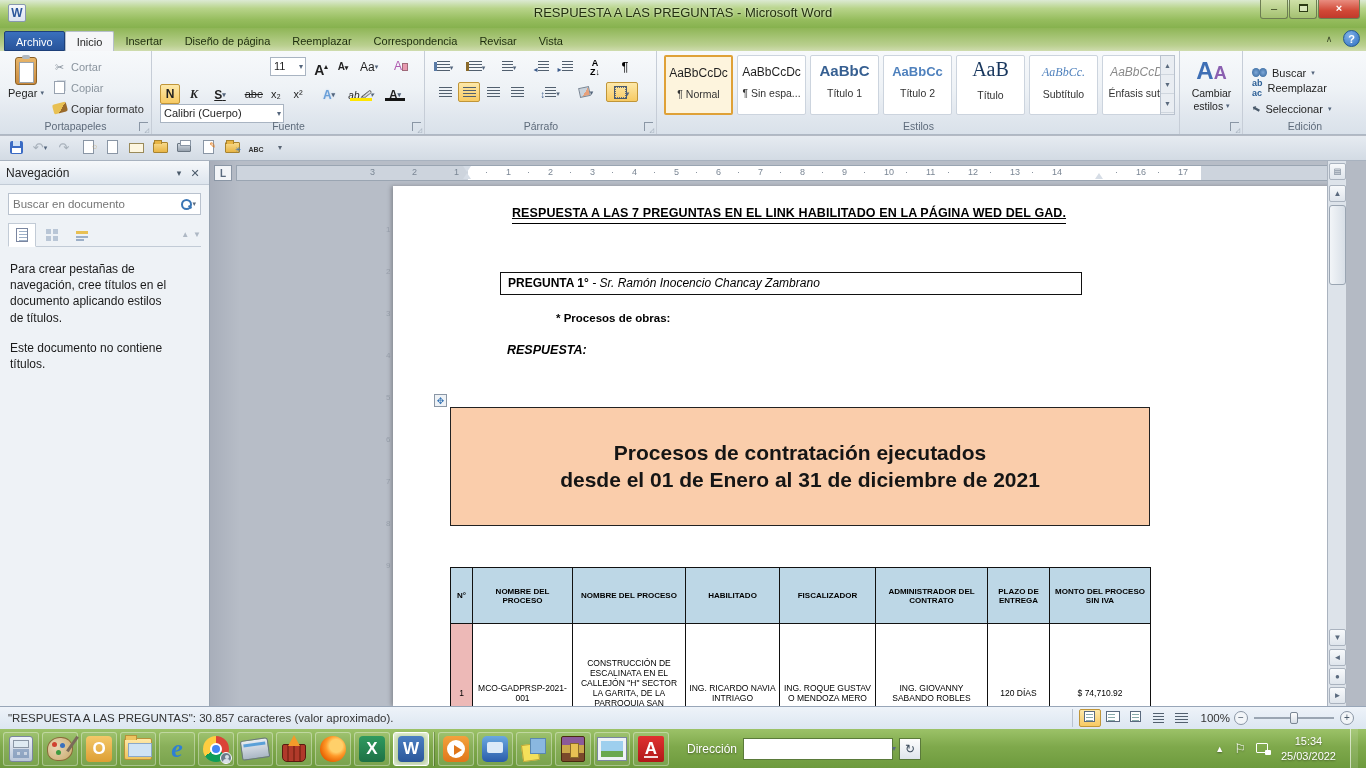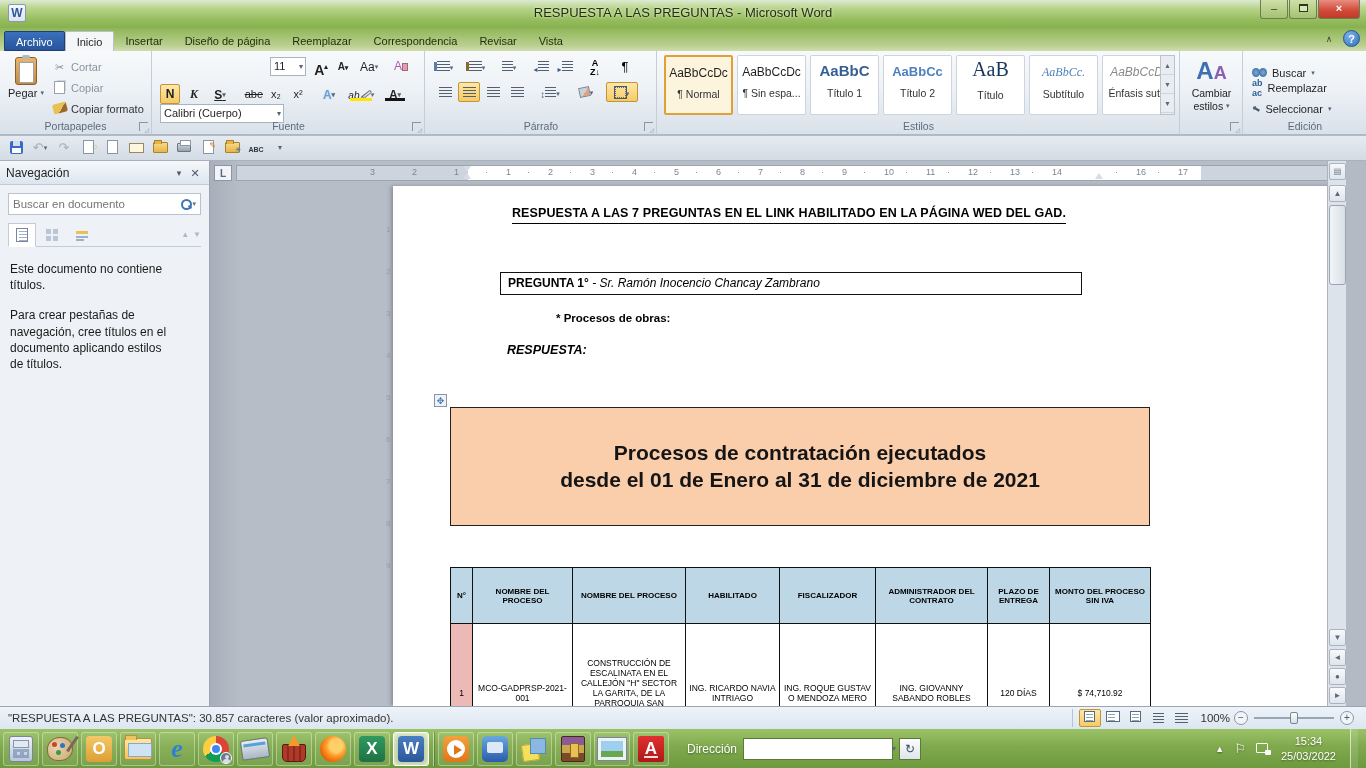--- a/index.html
+++ b/index.html
@@ -137,21 +137,21 @@
   #hruler { position:absolute; left:26px; top:4px; width:1096px; height:16px; background:#cdd4dd; border:1px solid #9aa5b2; }
   #hruler-white { position:absolute; left:231px; top:0; width:733px; height:14px; background:#fff; }
   .rnum { position:absolute; top:1px; font-size:9px; color:#7a8694; }
   .rvnum { position:absolute; left:3px; font-size:8px; color:#9aa2ae; }
   .ind-marker { position:absolute; width:0; height:0; border-left:4px solid transparent; border-right:4px solid transparent; }
   .ind-top { border-top:6px solid #d6dde6; top:0; }
   .ind-bot { border-bottom:6px solid #d6dde6; bottom:1px; }
   #vruler { position:absolute; left:173px; top:24px; width:14px; height:521px; }
   
   #page { position:absolute; left:183px; top:25px; width:957px; height:520px; background:#fff; box-shadow:-2px 0 4px rgba(0,0,0,.25); overflow:hidden; }
-  #doc-heading { position:absolute; left:105px; top:17px; width:582px; text-align:center; }
+  #doc-heading { position:absolute; left:105px; top:17px; width:582px; text-align:center;text-decoration:underline; }
   #doc-heading span { font-size:12.5px; font-weight:bold; color:#000; border-bottom:1.5px solid #000; padding-bottom:3px; letter-spacing:.1px; }
   #q-box { position:absolute; left:107px; top:86px; width:582px; height:23px; border:1px solid #111; font-size:12px; line-height:21px; padding-left:7px; color:#000; }
   #q-box b { font-weight:bold; }
   #q-box i { font-style:italic; }
   #works-line { position:absolute; left:163px; top:126px; font-size:11.5px; font-weight:bold; color:#000; }
   #answer-line { position:absolute; left:114px; top:157px; font-size:12.5px; font-weight:bold; font-style:italic; color:#000; }
   #tbl-handle { position:absolute; left:41px; top:208px; width:13px; height:13px; border:1px solid #8a96a5; background:#eef2f6; color:#3a76b5; font-size:9px; text-align:center; line-height:12px; }
   #banner { position:absolute; left:57px; top:221px; width:700px; height:119px; border:1px solid #222; display:flex; flex-direction:column; justify-content:center; align-items:center; gap:3px; }
   .banner-line { font-size:21px; font-weight:bold; color:#151515; }
   #proc-table { position:absolute; left:57px; top:381px; border-collapse:collapse; }
@@ -418,22 +418,22 @@
   <div id="nav-tabs">
     <div class="nav-tab sel"><span class="doc-ic"></span></div>
     <div class="nav-tab"><span class="grid-ic"></span></div>
     <div class="nav-tab"><span class="res-ic"></span></div>
     <div class="nav-arrows">
       <span class="nav-arrow">▲</span>
       <span class="nav-arrow">▼</span>
     </div>
   </div>
   <div id="nav-body">
+    <p>Para crear pestañas de navegación, cree títulos en el documento aplicando estilos de títulos.</p>
     <p>Este documento no contiene títulos.</p>
-    <p>Para crear pestañas de navegación, cree títulos en el documento aplicando estilos de títulos.</p>
   </div>
 </div>
 
 <div id="docarea">
   <div id="tabsel">L</div>
   <div id="hruler">
     <div style="position:absolute;left:0;top:0;width:231px;height:14px;">
         <span class="rnum" style="left: 133px;">3</span>
         <span class="rnum" style="left: 175px;">2</span>
         <span class="rnum" style="left: 217px;">1</span>

